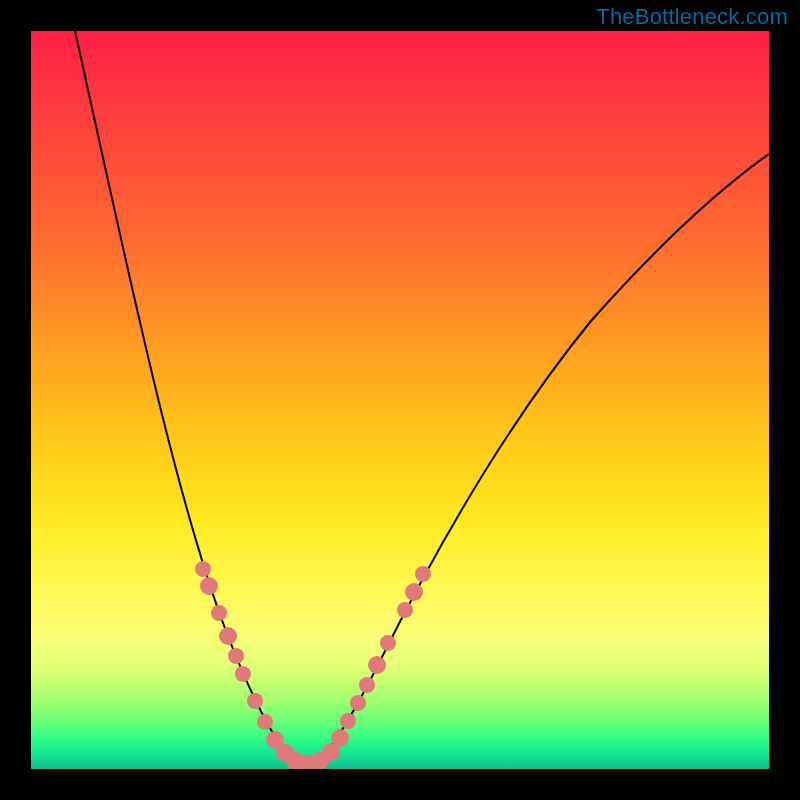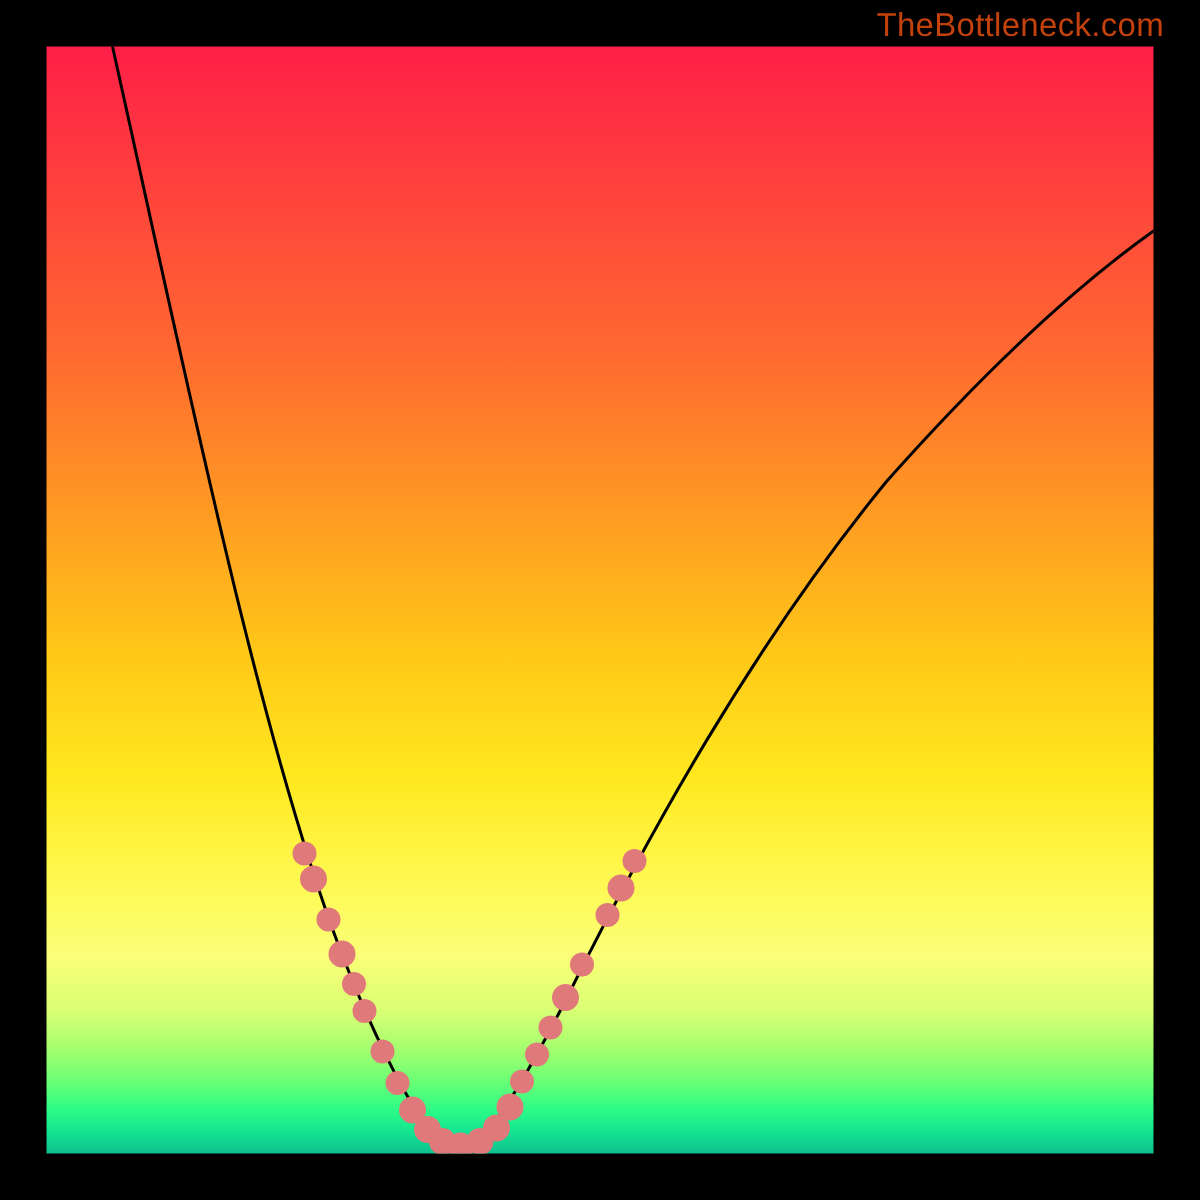--- a/index.html
+++ b/index.html
@@ -6,25 +6,25 @@
   html, body { width: 800px; height: 800px; overflow: hidden; background: #000; }
   .frame {
     position: relative;
     width: 800px;
     height: 800px;
     background: #000;
   }
   .watermark {
     position: absolute;
     top: 4px;
-    right: 24px;
+    right: 12px;
     font-family: Arial, Helvetica, sans-serif;
     font-size: 22px;
     font-weight: 500;
-    color: #c2410c;
+    color: #0369a1;
     z-index: 10;
     letter-spacing: 0.2px;
   }
   .plot {
     position: absolute;
     left: 31px;
     top: 31px;
     width: 738px;
     height: 738px;
     background: linear-gradient(to bottom,

